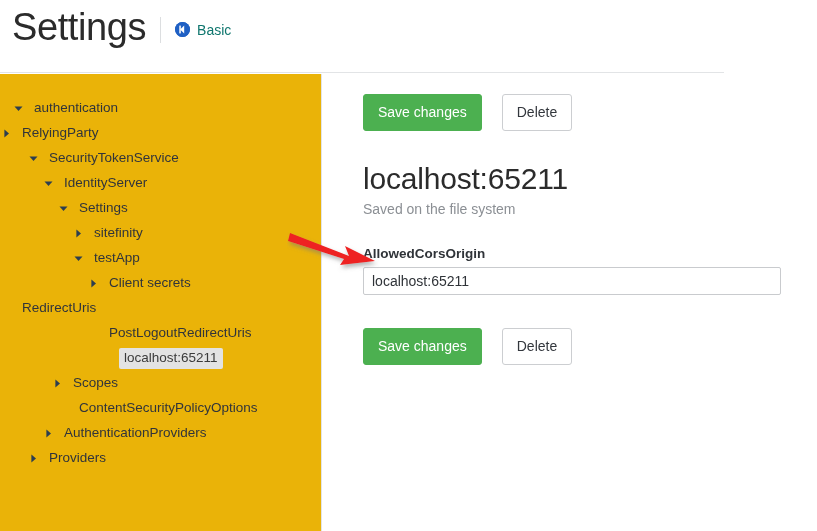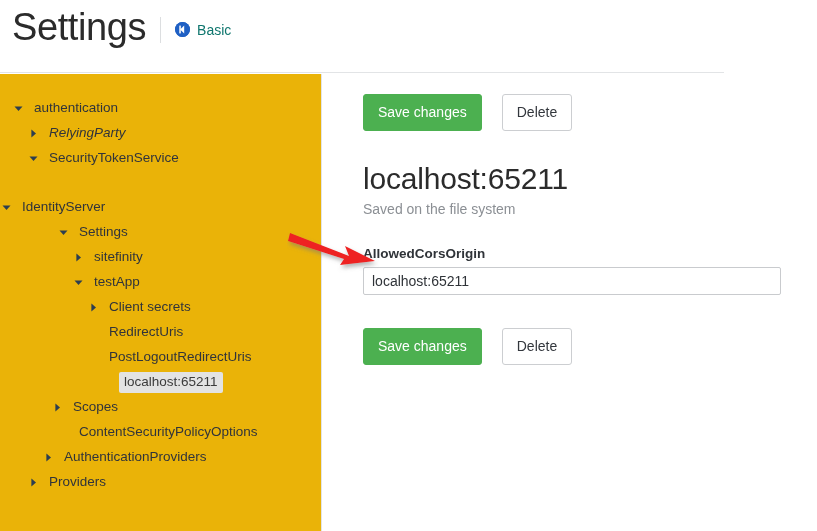--- a/index.html
+++ b/index.html
@@ -181,37 +181,37 @@
   <div class="sidebar">
     <ul class="tree" id="tree-root">
         <li class="tree-row" style="padding-left: 12px;">
           <span class="caret">
             <svg width="9" height="9" viewBox="0 0 9 9">
               <path d="M0.5 2.4 L8.5 2.4 L4.5 7 Z" fill="#2c3e50"></path>
             </svg>
           </span>
           <span class="node-label">authentication</span>
         </li>
-        <li class="tree-row" style="padding-left: 27px; font-style: italic;">
+        <li class="tree-row" style="">
           <span class="caret">
             <svg width="9" height="9" viewBox="0 0 9 9">
               <path d="M2.4 0.5 L7 4.5 L2.4 8.5 Z" fill="#2c3e50"></path>
             </svg>
           </span>
           <span class="node-label">RelyingParty</span>
         </li>
         <li class="tree-row" style="padding-left: 27px;">
           <span class="caret">
             <svg width="9" height="9" viewBox="0 0 9 9">
               <path d="M0.5 2.4 L8.5 2.4 L4.5 7 Z" fill="#2c3e50"></path>
             </svg>
           </span>
           <span class="node-label">SecurityTokenService</span>
         </li>
-        <li class="tree-row" style=" margin-top: 24px;">
+        <li class="tree-row" style="padding-left: 42px;">
           <span class="caret">
             <svg width="9" height="9" viewBox="0 0 9 9">
               <path d="M0.5 2.4 L8.5 2.4 L4.5 7 Z" fill="#2c3e50"></path>
             </svg>
           </span>
           <span class="node-label">IdentityServer</span>
         </li>
         <li class="tree-row" style="padding-left: 57px;">
           <span class="caret">
             <svg width="9" height="9" viewBox="0 0 9 9">
@@ -237,21 +237,21 @@
           <span class="node-label">testApp</span>
         </li>
         <li class="tree-row" style="padding-left: 87px;">
           <span class="caret">
             <svg width="9" height="9" viewBox="0 0 9 9">
               <path d="M2.4 0.5 L7 4.5 L2.4 8.5 Z" fill="#2c3e50"></path>
             </svg>
           </span>
           <span class="node-label">Client secrets</span>
         </li>
-        <li class="tree-row" style="padding-left: 87px;">
+        <li class="tree-row" style="">
           <span class="caret none">
             <svg width="9" height="9" viewBox="0 0 9 9"></svg>
           </span>
           <span class="node-label">RedirectUris</span>
         </li>
         <li class="tree-row" style="padding-left: 87px;">
           <span class="caret none">
             <svg width="9" height="9" viewBox="0 0 9 9"></svg>
           </span>
           <span class="node-label">PostLogoutRedirectUris</span>

